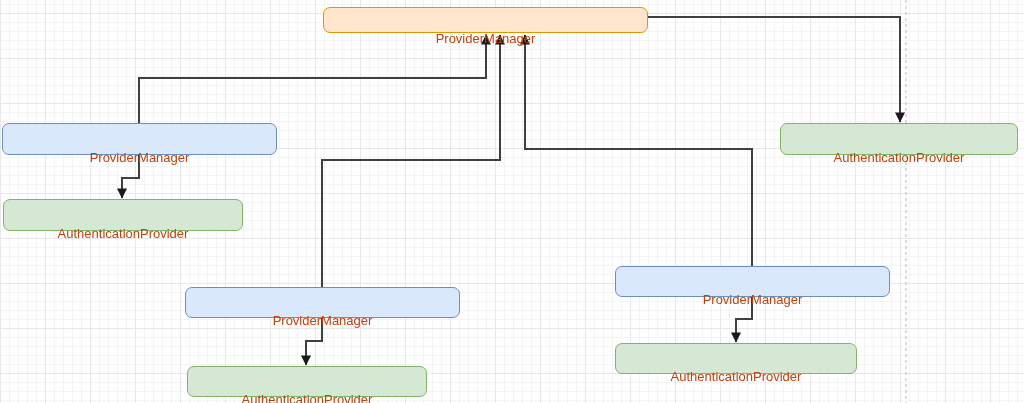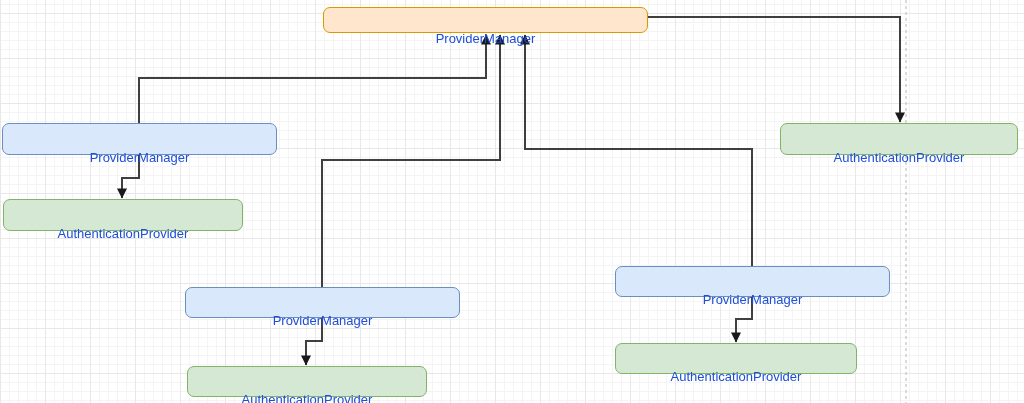--- a/index.html
+++ b/index.html
@@ -37,21 +37,21 @@
     box-sizing: border-box;
     border: 1.5px solid #000;
     border-radius: 7px;
     display: flex;
     align-items: center;
     justify-content: center;
     pointer-events: auto;
   }
   .node-label {
     font-size: 13px;
-    color: #1d4ed8;
+    color: #c2410c;
     white-space: nowrap;
     line-height: 1;
     margin-top: 36px;
   }
   .edge {
     fill: none;
     stroke-width: 2px;
     stroke-linejoin: miter;
   }
 </style>

